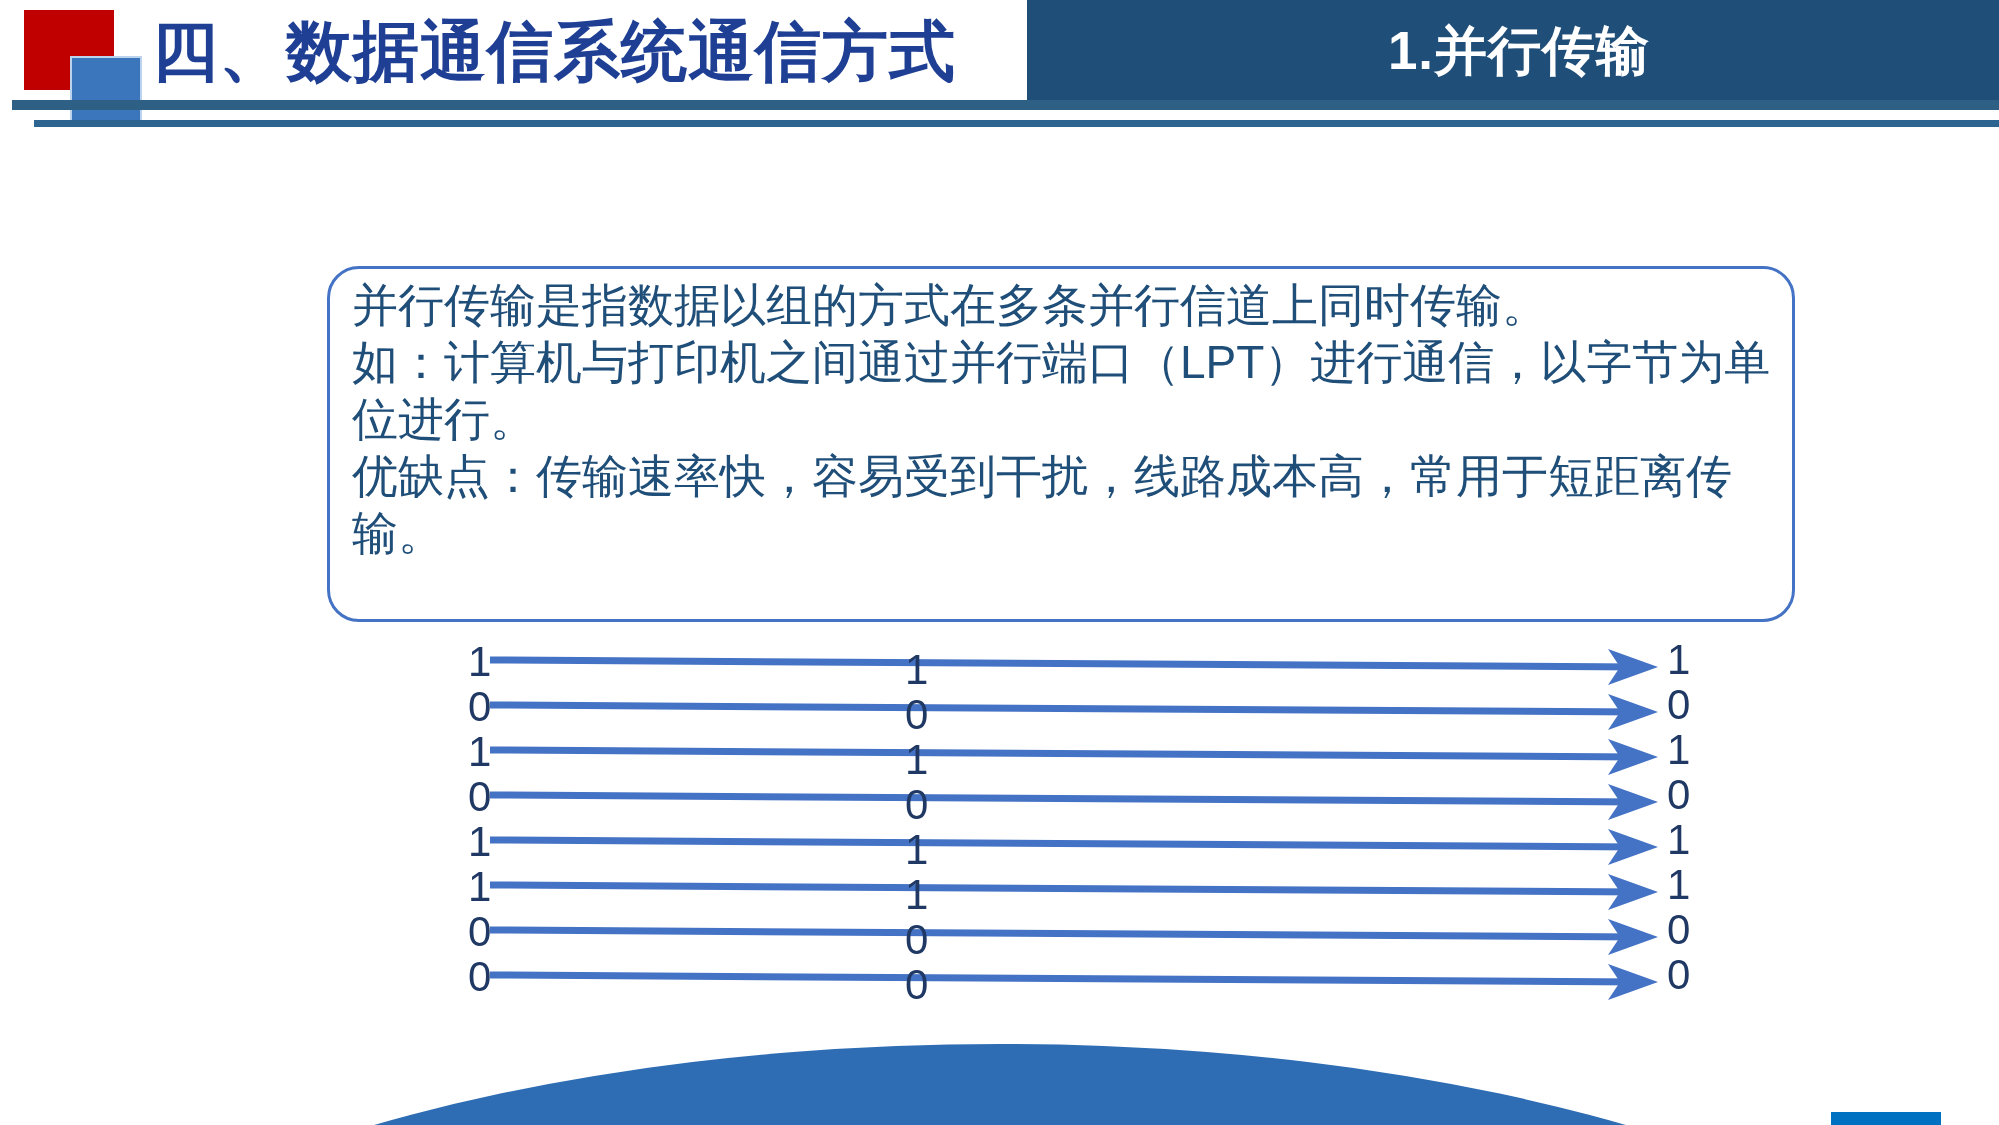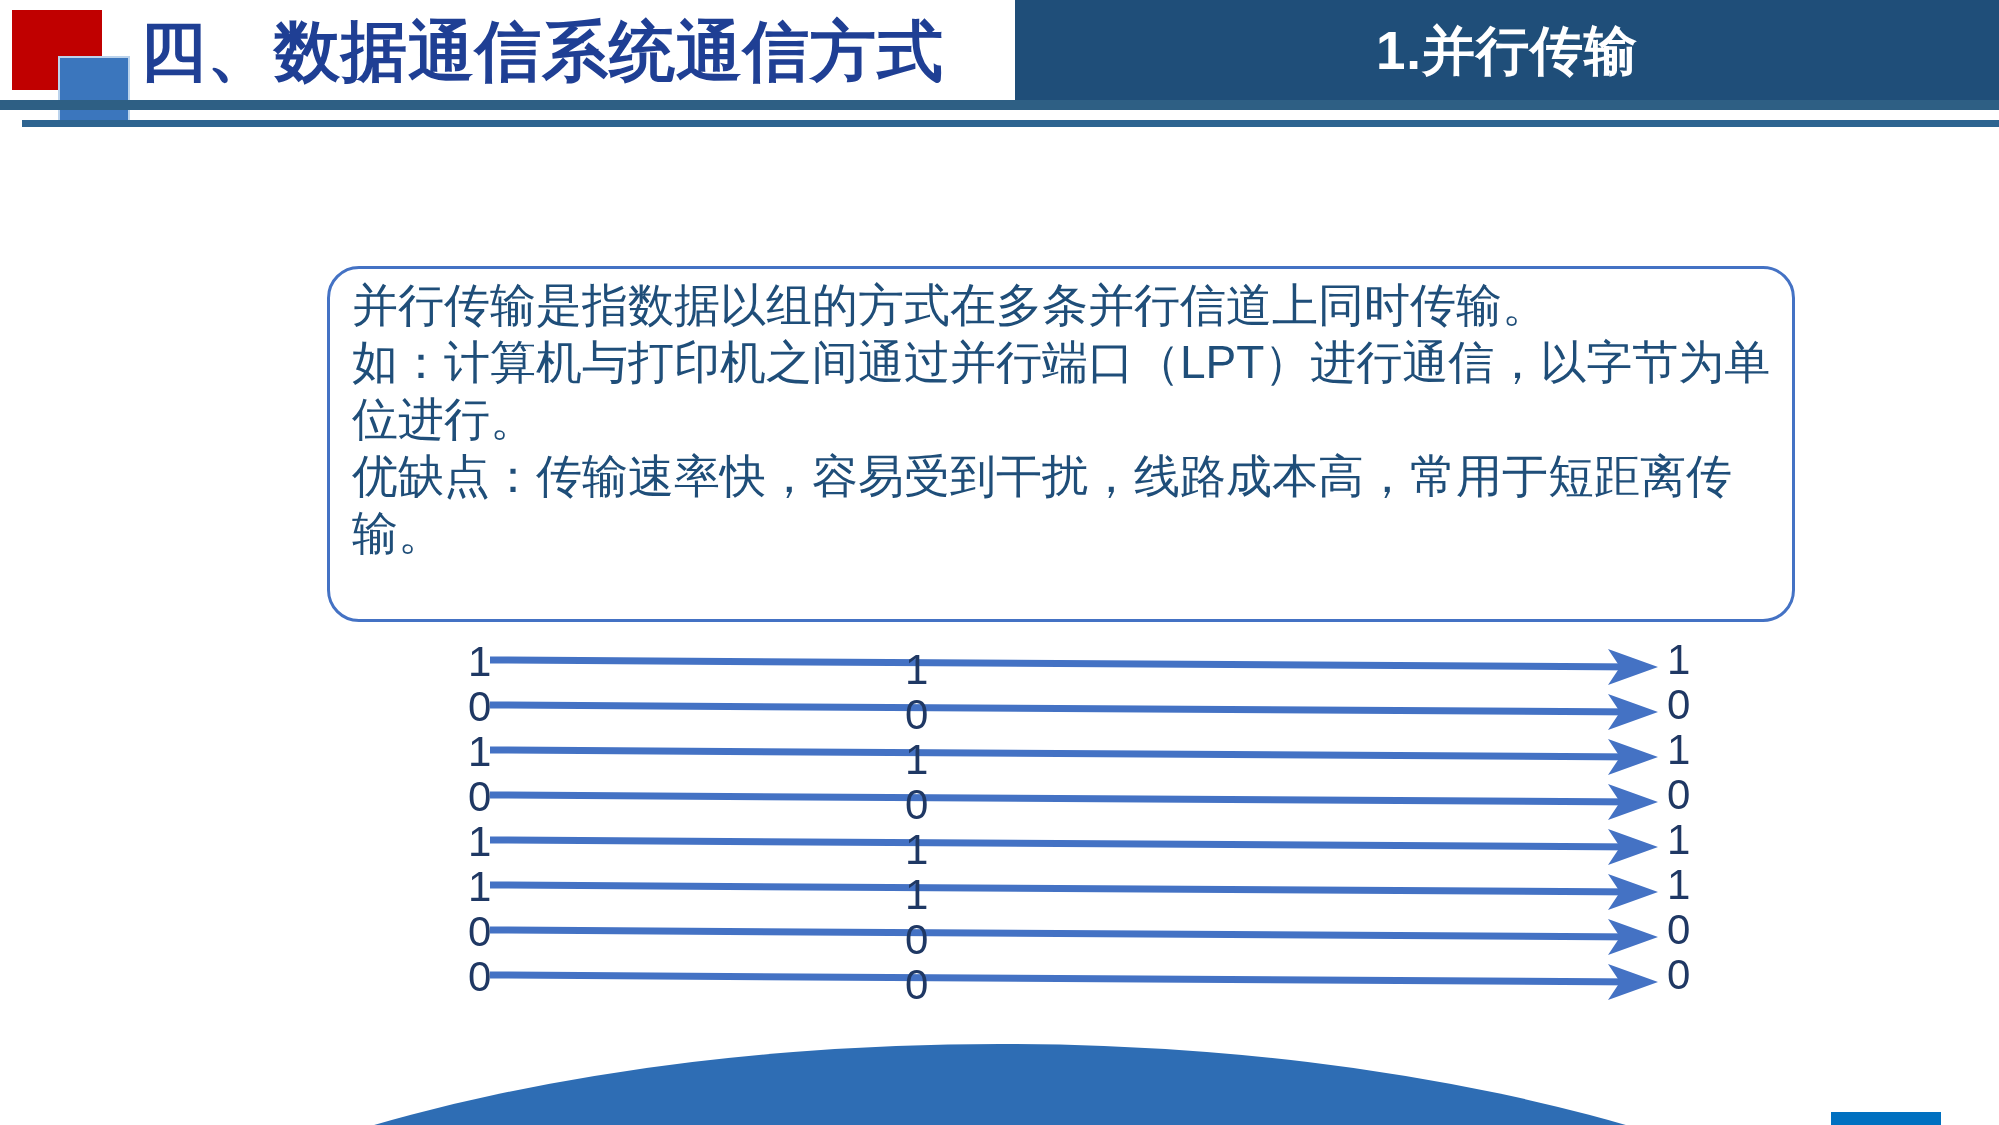--- a/index.html
+++ b/index.html
@@ -11,21 +11,21 @@
     width: 1999px;
     height: 1125px;
     position: relative;
     overflow: hidden;
     font-family: "Liberation Sans", "DejaVu Sans", sans-serif;
   }
 
   
   .header {
     position: absolute;
-    left: 0; top: 0;
+    left: 12px; top: 0;
     width: 1749px;
     height: 112px;
   }
   .header-banner {
     position: absolute;
     left: 1015px; top: 0;
     width: 984px; height: 104px;
     background: #1F4E79;
   }
   .deco-red {

